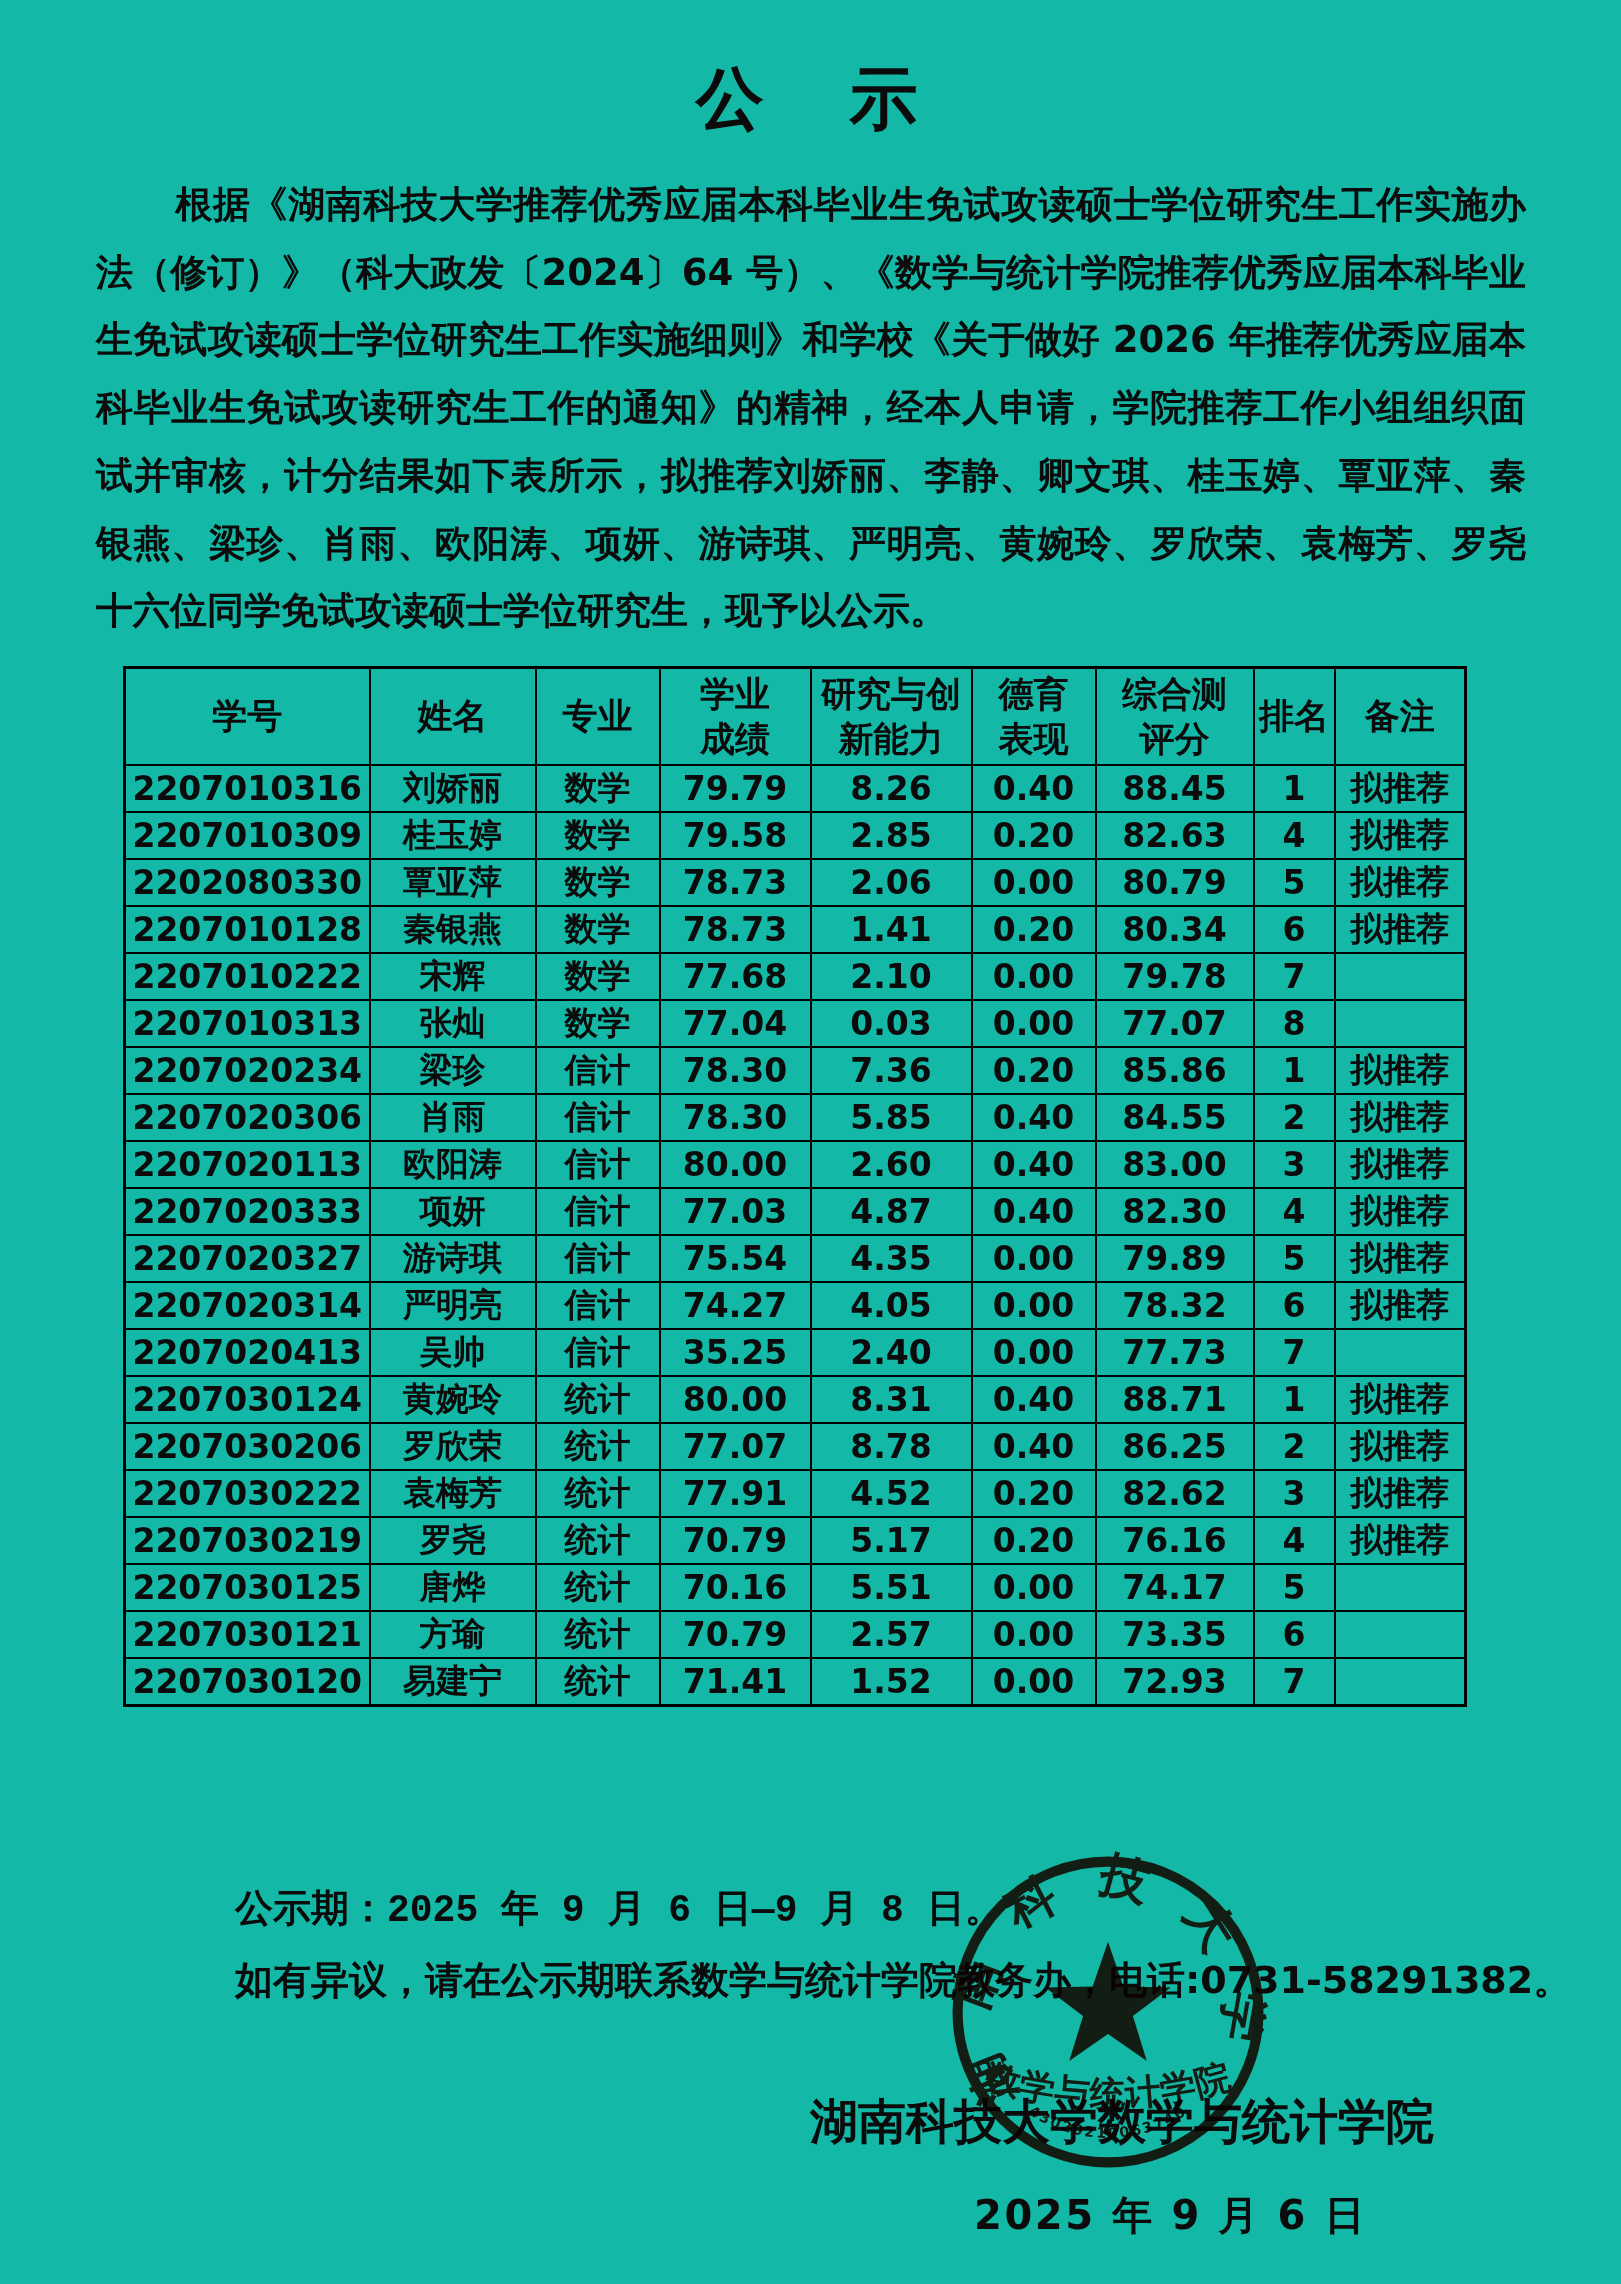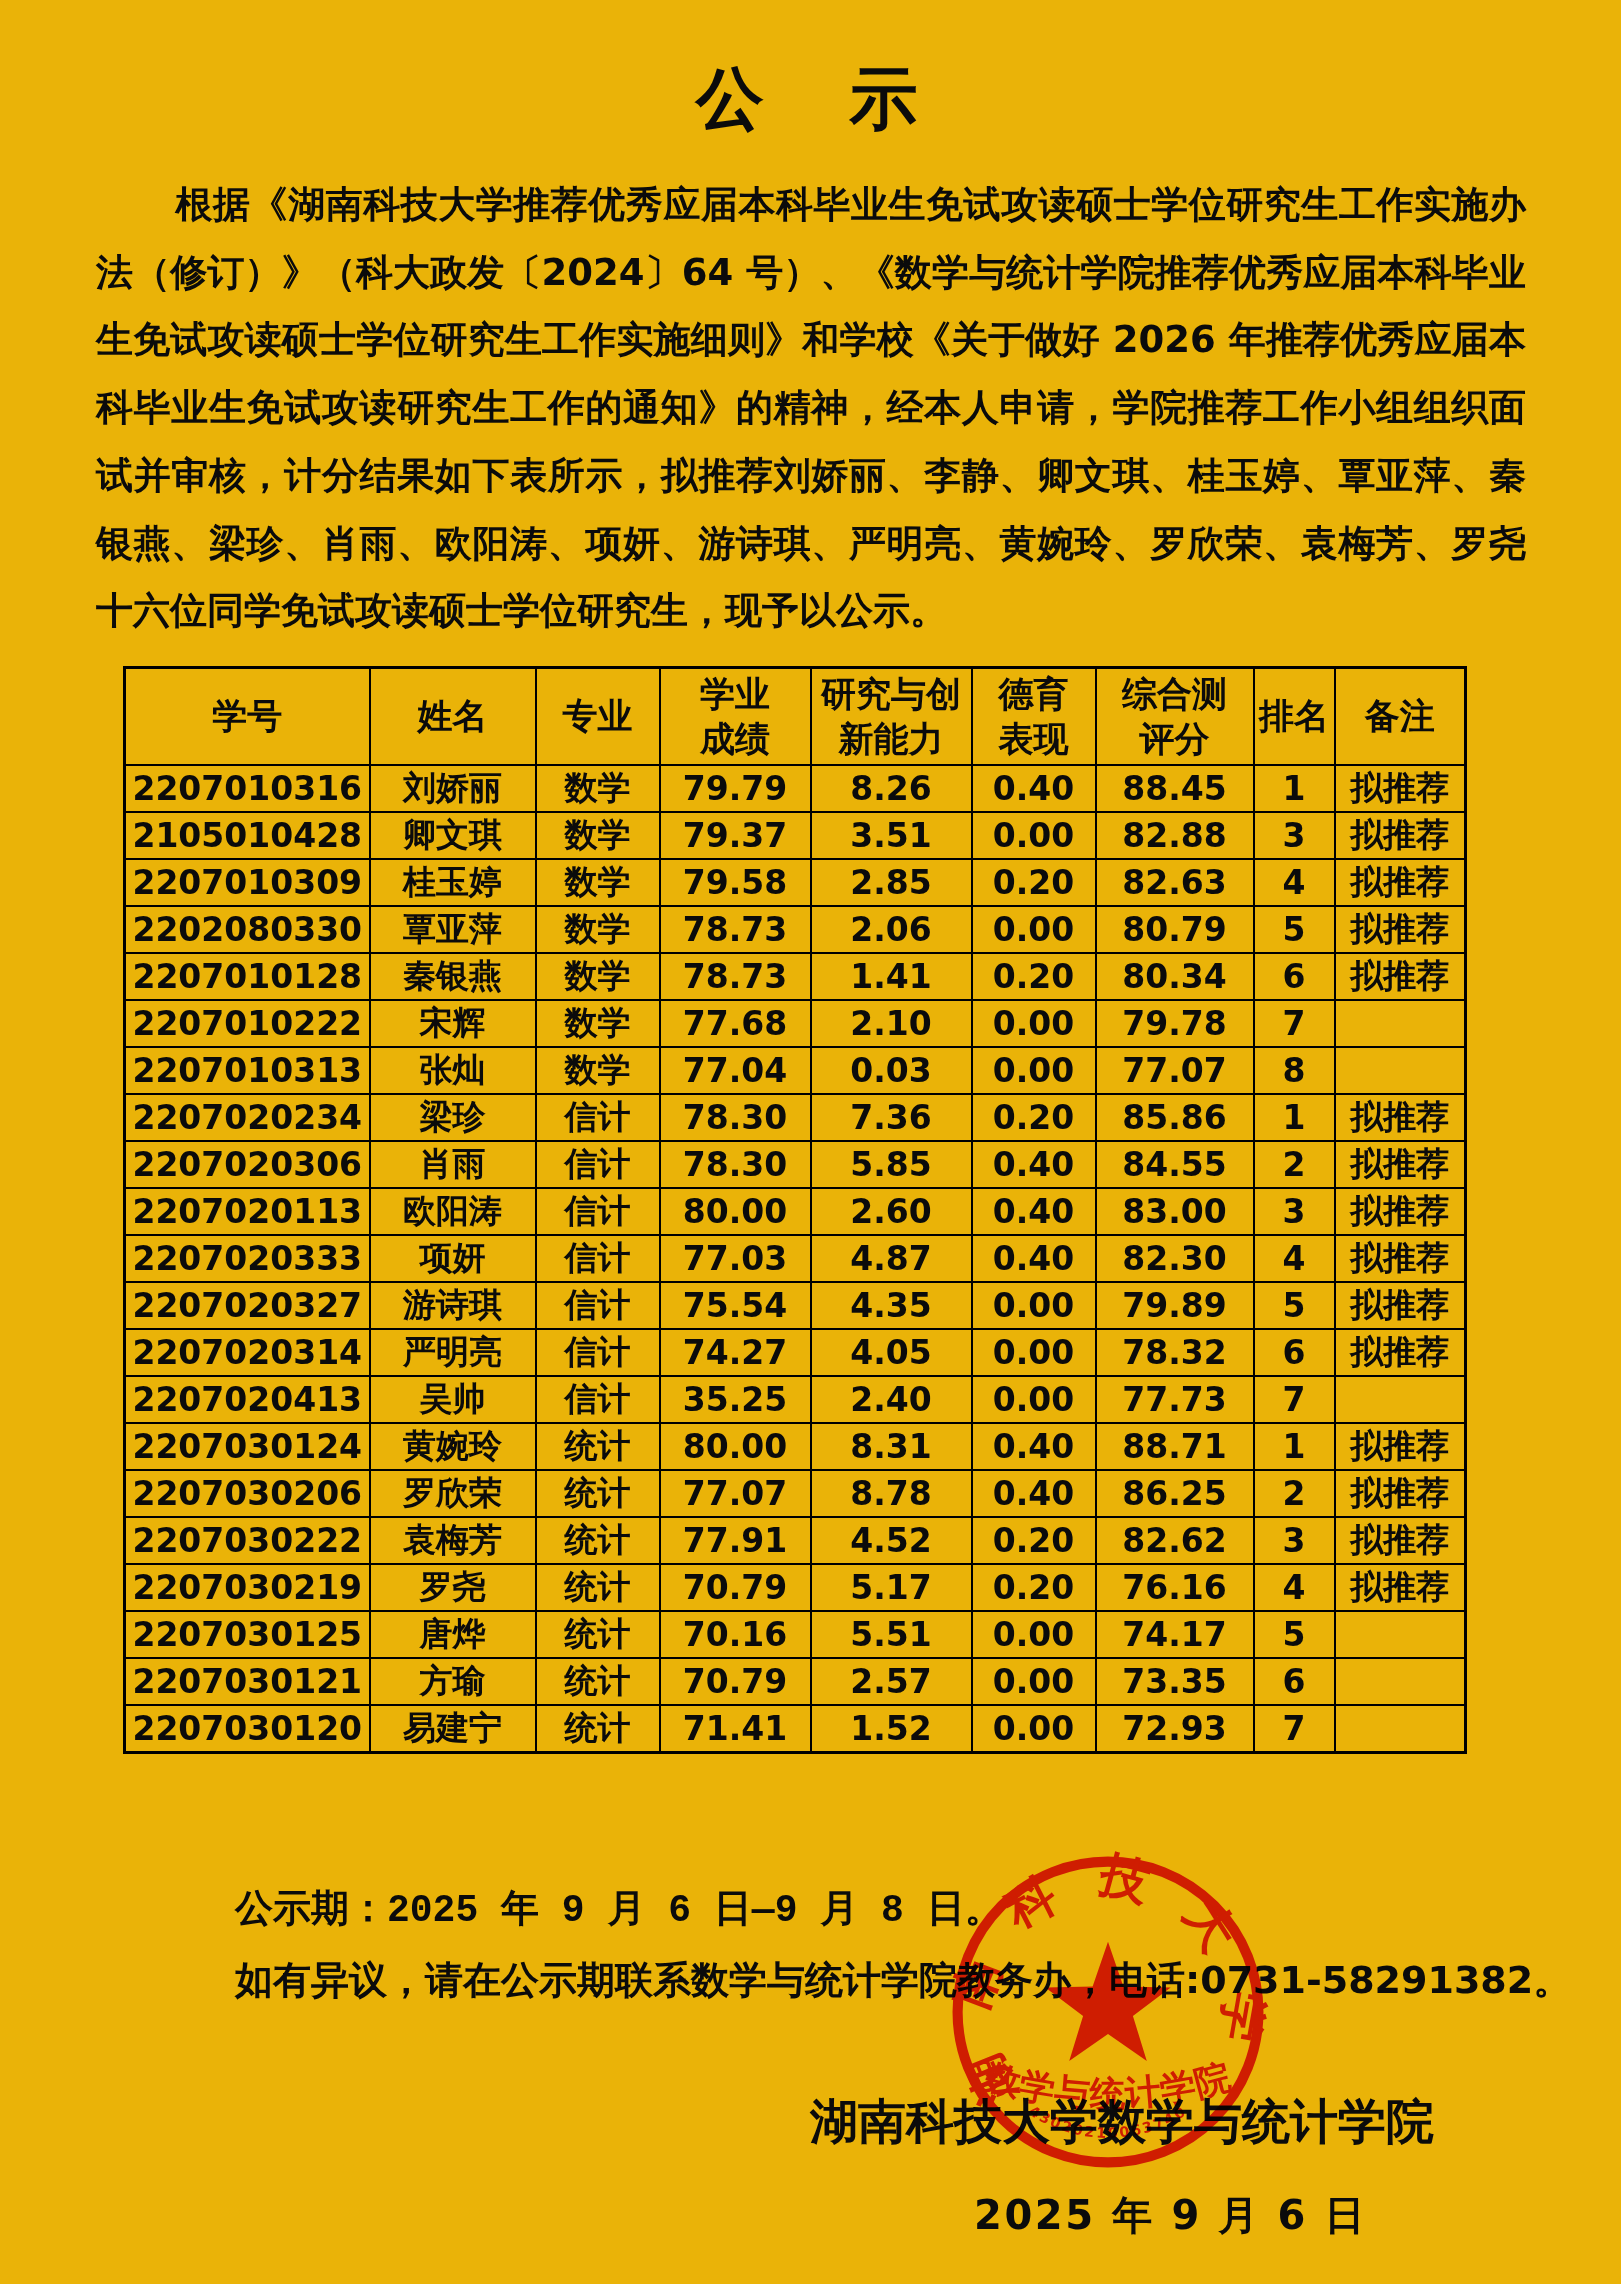--- a/index.html
+++ b/index.html
@@ -1,18 +1,18 @@
 <!DOCTYPE html>
 <html style="font-size:14px"><head>
 <meta charset="utf-8">
 <style>
   * { margin:0; padding:0; box-sizing:border-box; }
   html,body { background:#ffffff; }
   #page {
-    position:relative; width:1622px; height:2284px; background:#eab308;
+    position:relative; width:1622px; height:2284px; background:#14b8a6;
     font-family:"DejaVu Sans","Liberation Sans",sans-serif;
     font-weight:700; color:#0b0b0b; overflow:hidden;
   }
   .title {
     padding-top:54px; text-align:center;
     font-size:68px; letter-spacing:8.8px;
   }
   .para {
     margin:26px 96px 0 96px;
     font-size:37px; line-height:1.83;
@@ -90,31 +90,20 @@
       <td>刘娇丽</td>
       <td>数学</td>
       <td>79.79</td>
       <td>8.26</td>
       <td>0.40</td>
       <td>88.45</td>
       <td>1</td>
       <td>拟推荐</td>
     </tr>
         <tr>
-      <td>2105010428</td>
-      <td>卿文琪</td>
-      <td>数学</td>
-      <td>79.37</td>
-      <td>3.51</td>
-      <td>0.00</td>
-      <td>82.88</td>
-      <td>3</td>
-      <td>拟推荐</td>
-    </tr>
-        <tr>
       <td>2207010309</td>
       <td>桂玉婷</td>
       <td>数学</td>
       <td>79.58</td>
       <td>2.85</td>
       <td>0.20</td>
       <td>82.63</td>
       <td>4</td>
       <td>拟推荐</td>
     </tr>

